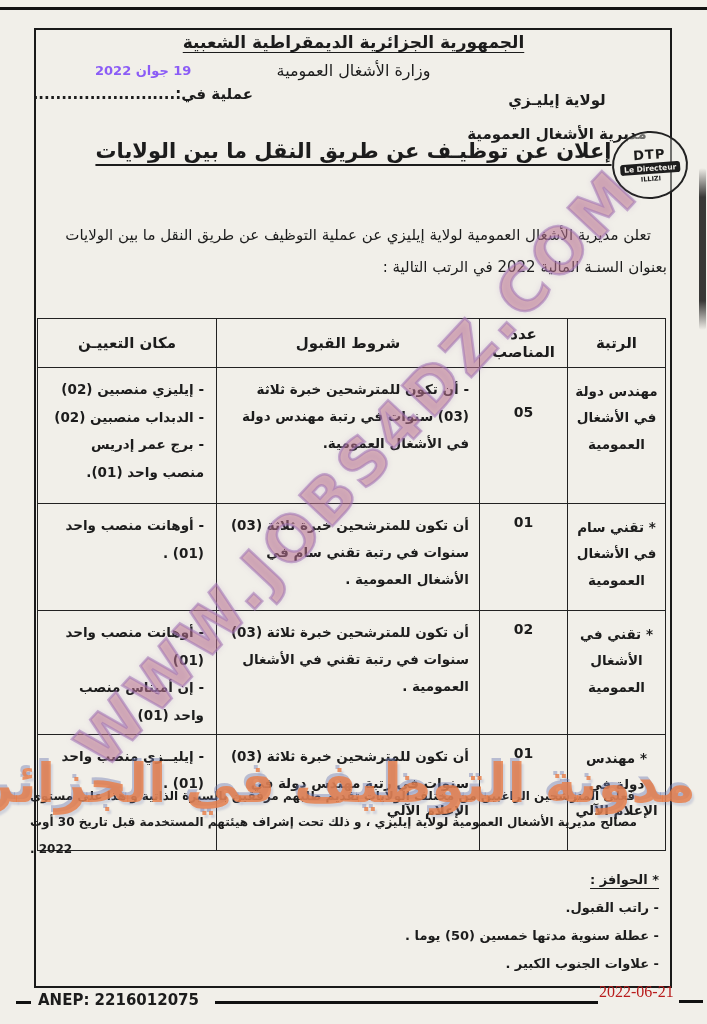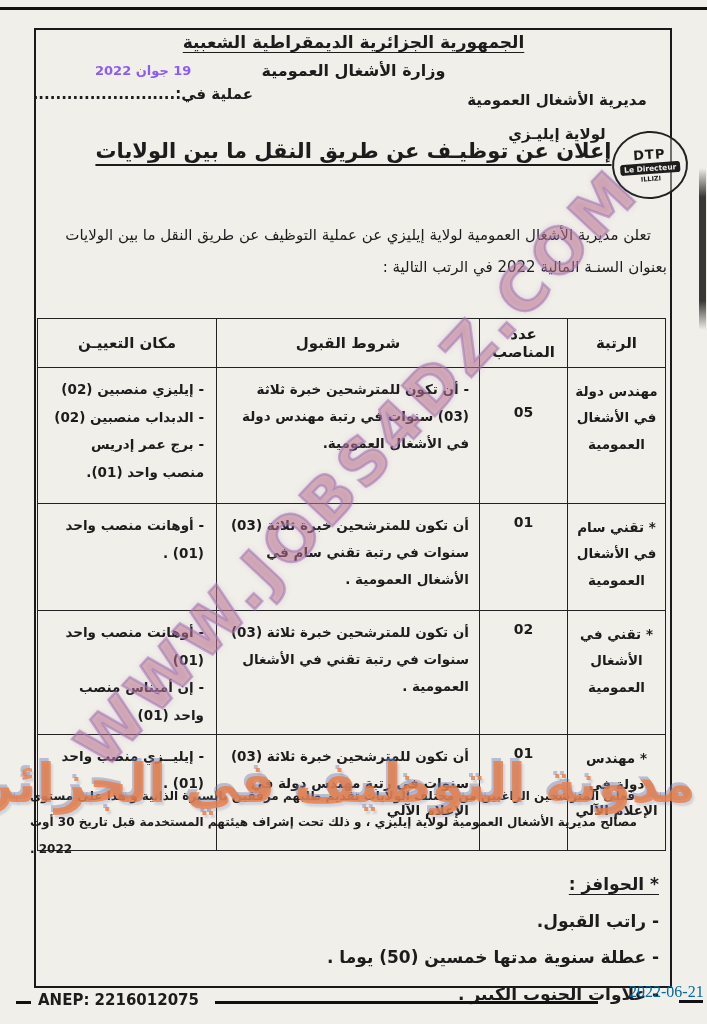--- a/index.html
+++ b/index.html
@@ -9,21 +9,21 @@
     font-family:"DejaVu Sans", sans-serif;
     color:#1c1c1c; overflow:hidden; direction:rtl;
   }
   .top-rule { position:absolute; top:7px; left:0; right:0; height:3px; background:#121212; }
   .frame { position:absolute; left:34px; top:28px; width:634px; height:956px; border:2px solid #1a1a1a; }
 
   .republic { position:absolute; top:32px; left:0; right:0; text-align:center;
     font-size:17px; font-weight:bold; }
   .republic span { text-decoration:underline; text-underline-offset:4px; }
   .ministry { position:absolute; top:61px; left:0; right:0; text-align:center;
-    font-size:16px; font-weight:bold; }
+    font-size:16px; font-weight:normal; }
 
   .directorate { position:absolute; right:50px; top:84px; width:200px; text-align:center;
     font-size:15px; font-weight:bold; line-height:2.25; }
 
   .date-stamp { position:absolute; left:95px; top:63px; font-size:13px; font-weight:bold;
     color:#8b5cf6; letter-spacing:1px; }
   .place-line { position:absolute; left:45px; top:85px; width:208px; font-size:15px;
     font-weight:bold; white-space:nowrap; }
 
   .stamp { position:absolute; left:612px; top:131px; width:72px; height:64px;
@@ -52,30 +52,30 @@
   td.num.mid { padding-top:36px; } td.num.top { padding-top:10px; }
   td.cond { text-align:right; font-size:13.5px; padding:8px 10px 4px; line-height:2.0; }
   td.loc  { text-align:right; font-size:13.5px; padding:8px 12px 4px; line-height:2.05;
     white-space:pre-line; }
   tr.r1 td { height:98px; } tr.r2 td { height:92px; } tr.r3 td { height:92px; }
   tr.r4 td { height:101px; }
 
   .apply-par { position:absolute; top:783px; right:38px; left:30px; font-size:12px;
     font-weight:bold; line-height:2.2; text-align:left; text-indent:14px; }
 
-  .incentives { position:absolute; right:48px; top:866px; font-size:17px;
+  .incentives { position:absolute; right:48px; top:866px; font-size:13px;
     font-weight:bold; line-height:2.15; text-align:right; }
   .incentives .head { text-decoration:underline; text-underline-offset:4px; }
 
   .anep { position:absolute; left:38px; top:991px; font-size:15px; font-weight:bold;
     direction:ltr; }
   .footer-dash-left { position:absolute; left:16px; top:1001px; width:15px; height:3px; background:#111; }
   .footer-rule { position:absolute; left:215px; top:1001px; width:383px; height:2.5px; background:#111; }
-  .pub-date { position:absolute; left:629px; top:983px; font-size:16px; direction:ltr;
-    font-family:"Liberation Serif", serif; color:#0369a1; }
+  .pub-date { position:absolute; left:599px; top:983px; font-size:16px; direction:ltr;
+    font-family:"Liberation Serif", serif; color:#b91c1c; }
   .footer-rule-right { position:absolute; left:679px; top:1000px; width:24px; height:2.5px; background:#111; }
 
   .wm-diag { position:absolute; left:-65px; top:428px; width:860px; height:94px;
     transform:rotate(-47deg); text-align:center; font-size:62px; font-weight:bold;
     letter-spacing:5px; white-space:nowrap; direction:ltr; z-index:6;
     color:rgba(189,106,120,0.38);
     -webkit-text-stroke:2.5px rgba(160,115,180,0.55);
     text-shadow:0 0 6px rgba(170,125,190,0.35);
     pointer-events:none; }
   .wm-horiz { position:absolute; left:88px; top:752px; width:608px; text-align:center;
@@ -95,22 +95,22 @@
   <div class="top-rule"></div>
   <div class="frame"></div>
   <div class="scan-smudge"></div>
 
   <div class="republic">
     <span>الجمهورية الجزائرية الديمقراطية الشعبية</span>
   </div>
   <div class="ministry">وزارة الأشغال العمومية</div>
 
   <div class="directorate">
+    <div>لولاية إيليـزي</div>
     <div>مديرية الأشغال العمومية</div>
-    <div>لولاية إيليـزي</div>
   </div>
 
   <div class="date-stamp">19 جوان 2022</div>
   <div class="place-line">عملية في:.........................</div>
 
   <div class="stamp">
     <div class="stamp-top">DTP</div>
     <div class="stamp-mid">Le Directeur</div>
     <div class="stamp-bot">ILLIZI</div>
   </div>

